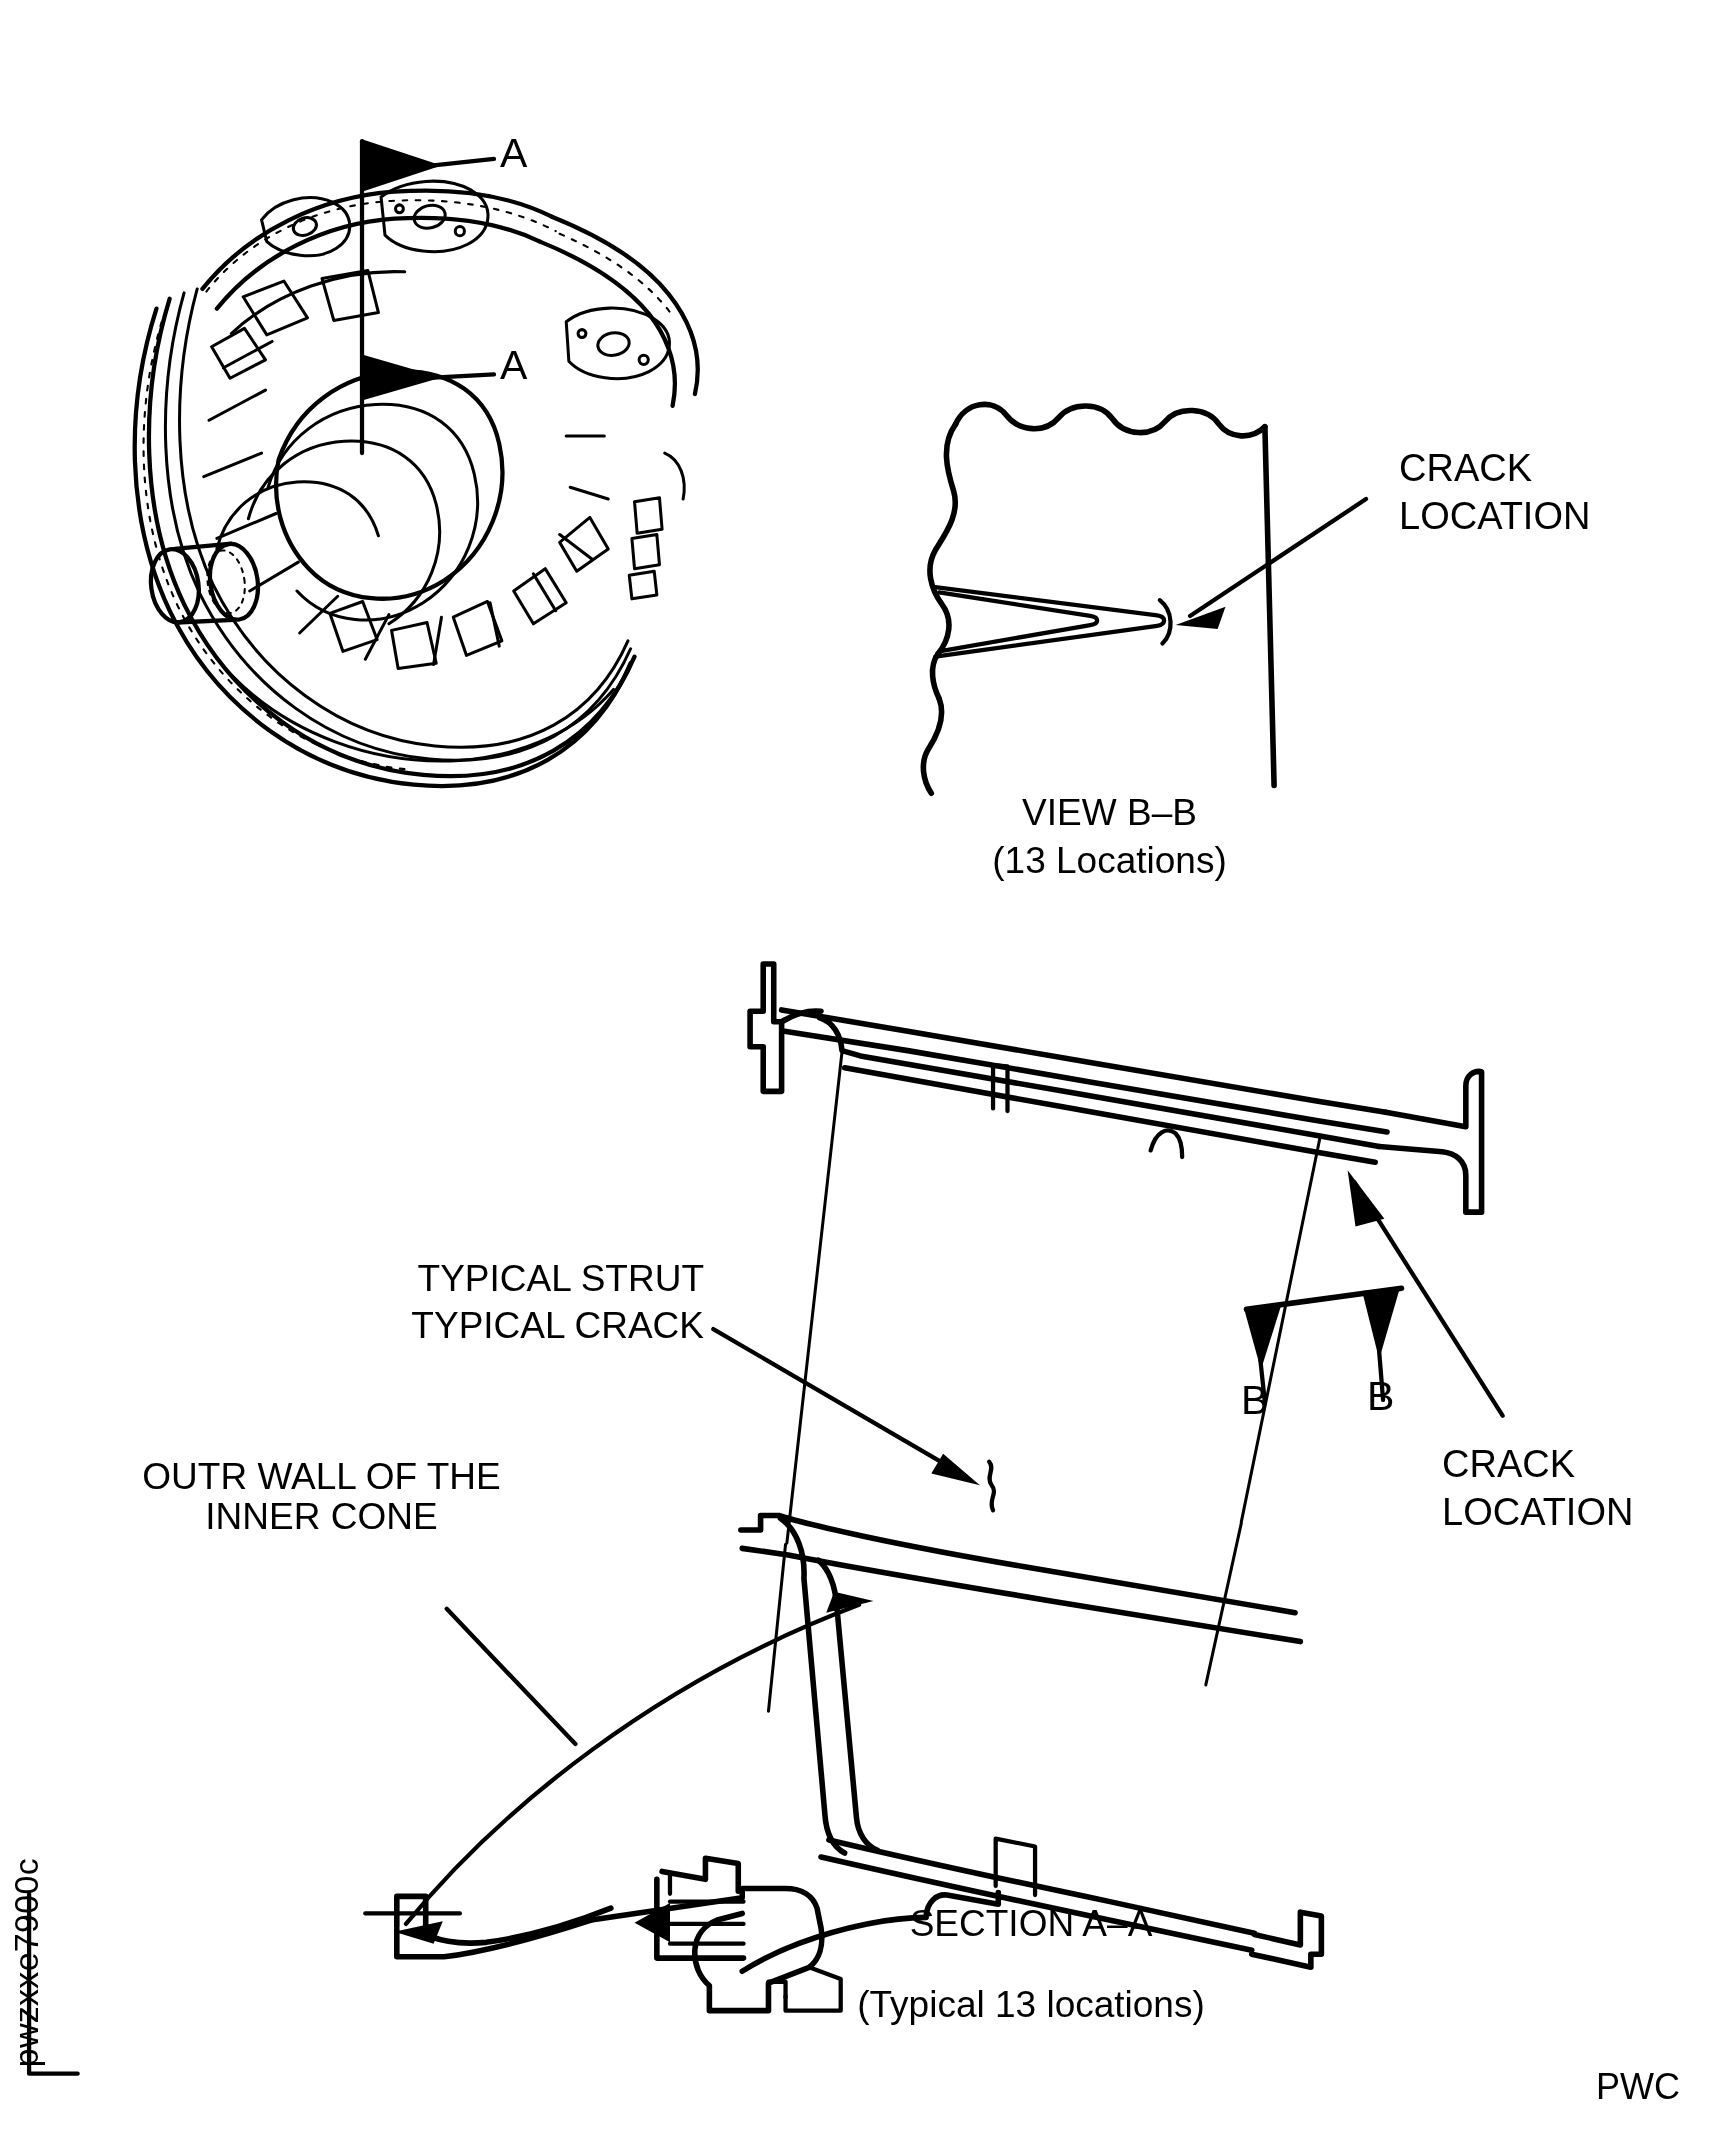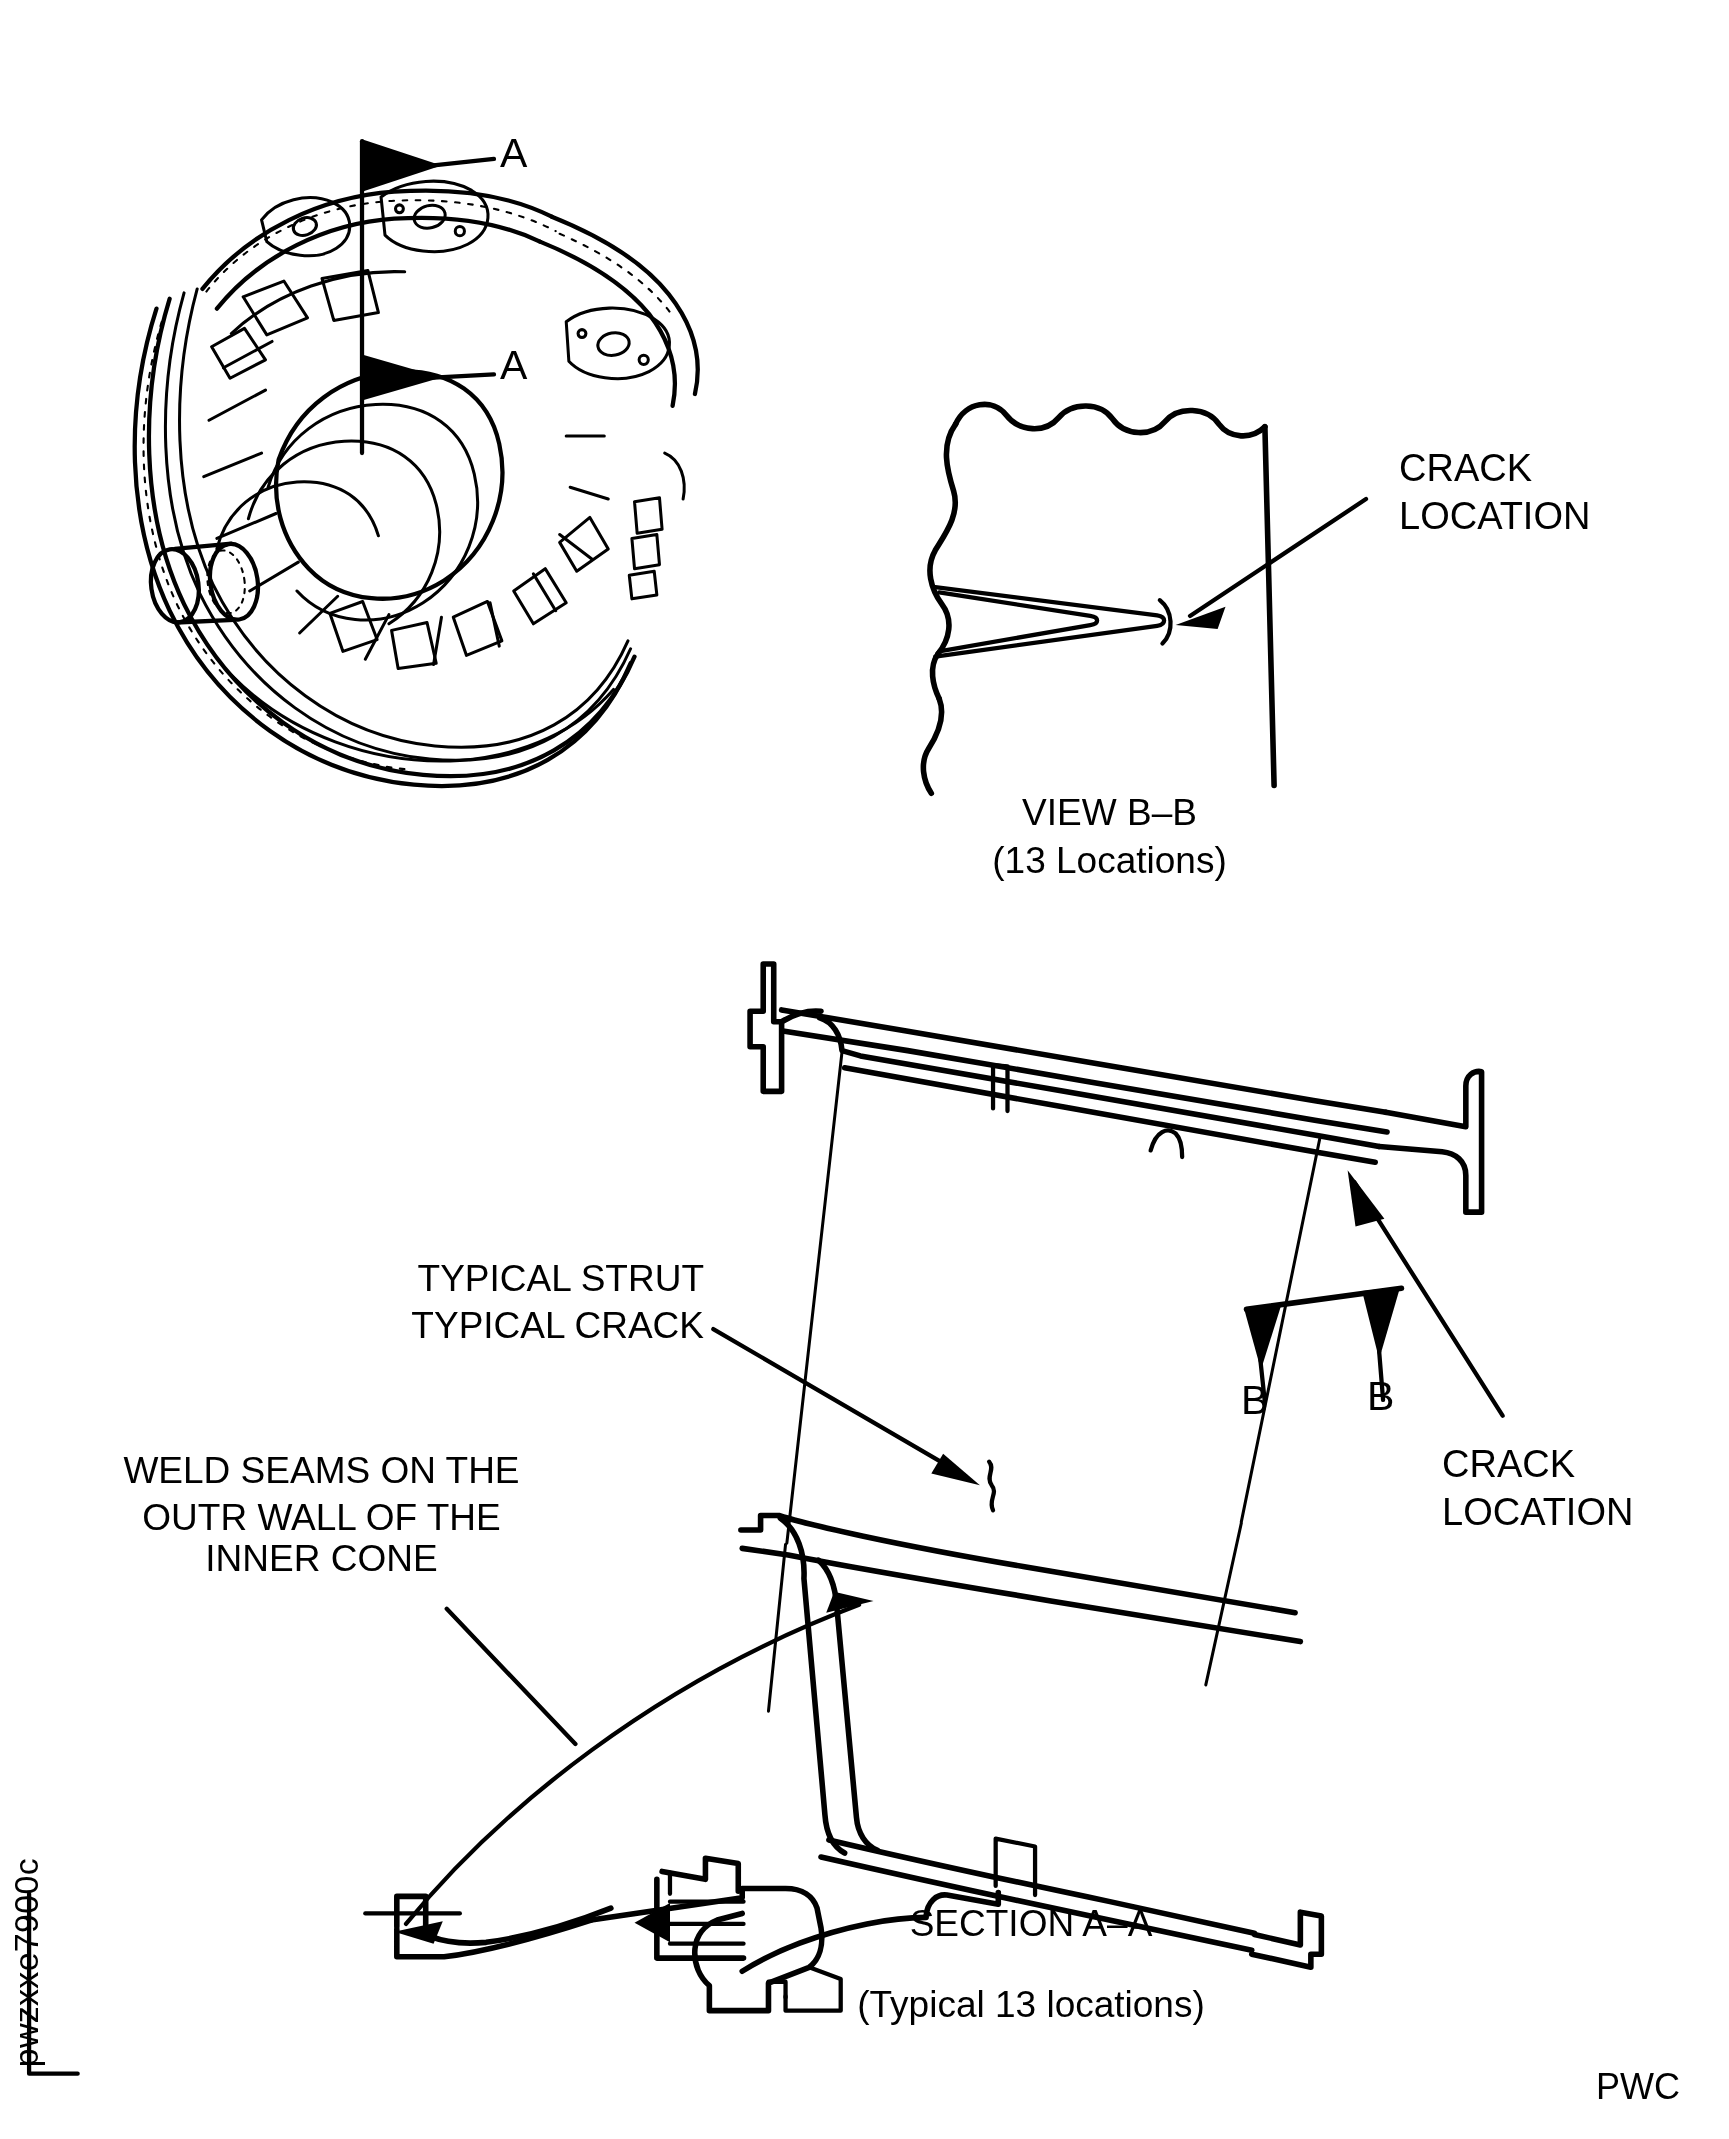--- a/index.html
+++ b/index.html
@@ -287,21 +287,20 @@
     <div class="lbl t-sec ctr" style="position:relative;left:0;top:0;width:407px;">VIEW B–B</div>
     <div class="lbl t-sec ctr" style="position:relative;left:0;top:6.6px;width:407px;">(13 Locations)</div>
   </div>
 
   <div style="position:absolute;left:402px;top:1252px;width:302px;margin-top:6px;" class="rgt">
     <div class="lbl t-mid rgt" style="position:relative;left:0;top:0;width:302px;">TYPICAL STRUT</div>
     <div class="lbl t-mid rgt" style="position:relative;left:0;top:5.3px;width:302px;">TYPICAL CRACK</div>
   </div>
 
   <div style="position:absolute;left:105px;top:1445px;width:433px;" class="ctr">
-    <div class="lbl t-mid ctr" style="position:relative;left:0;top:5.3px;width:433px;">WELD SEAMS ON THE</div>
     <div class="lbl t-mid ctr" style="position:relative;left:0;top:10.5px;width:433px;">OUTR WALL OF THE</div>
     <div class="lbl t-mid ctr" style="position:relative;left:0;top:10px;width:433px;">INNER CONE</div>
   </div>
 
   <div class="lbl t-letter" style="left:1241px;top:1378px;">B</div>
   <div class="lbl t-letter" style="left:1367px;top:1374px;">B</div>
 
   <div style="position:absolute;left:1442px;top:1443px;">
     <div class="lbl t-big" style="position:relative;left:0;top:0;">CRACK</div>
     <div class="lbl t-big" style="position:relative;left:0;top:5.3px;">LOCATION</div>

